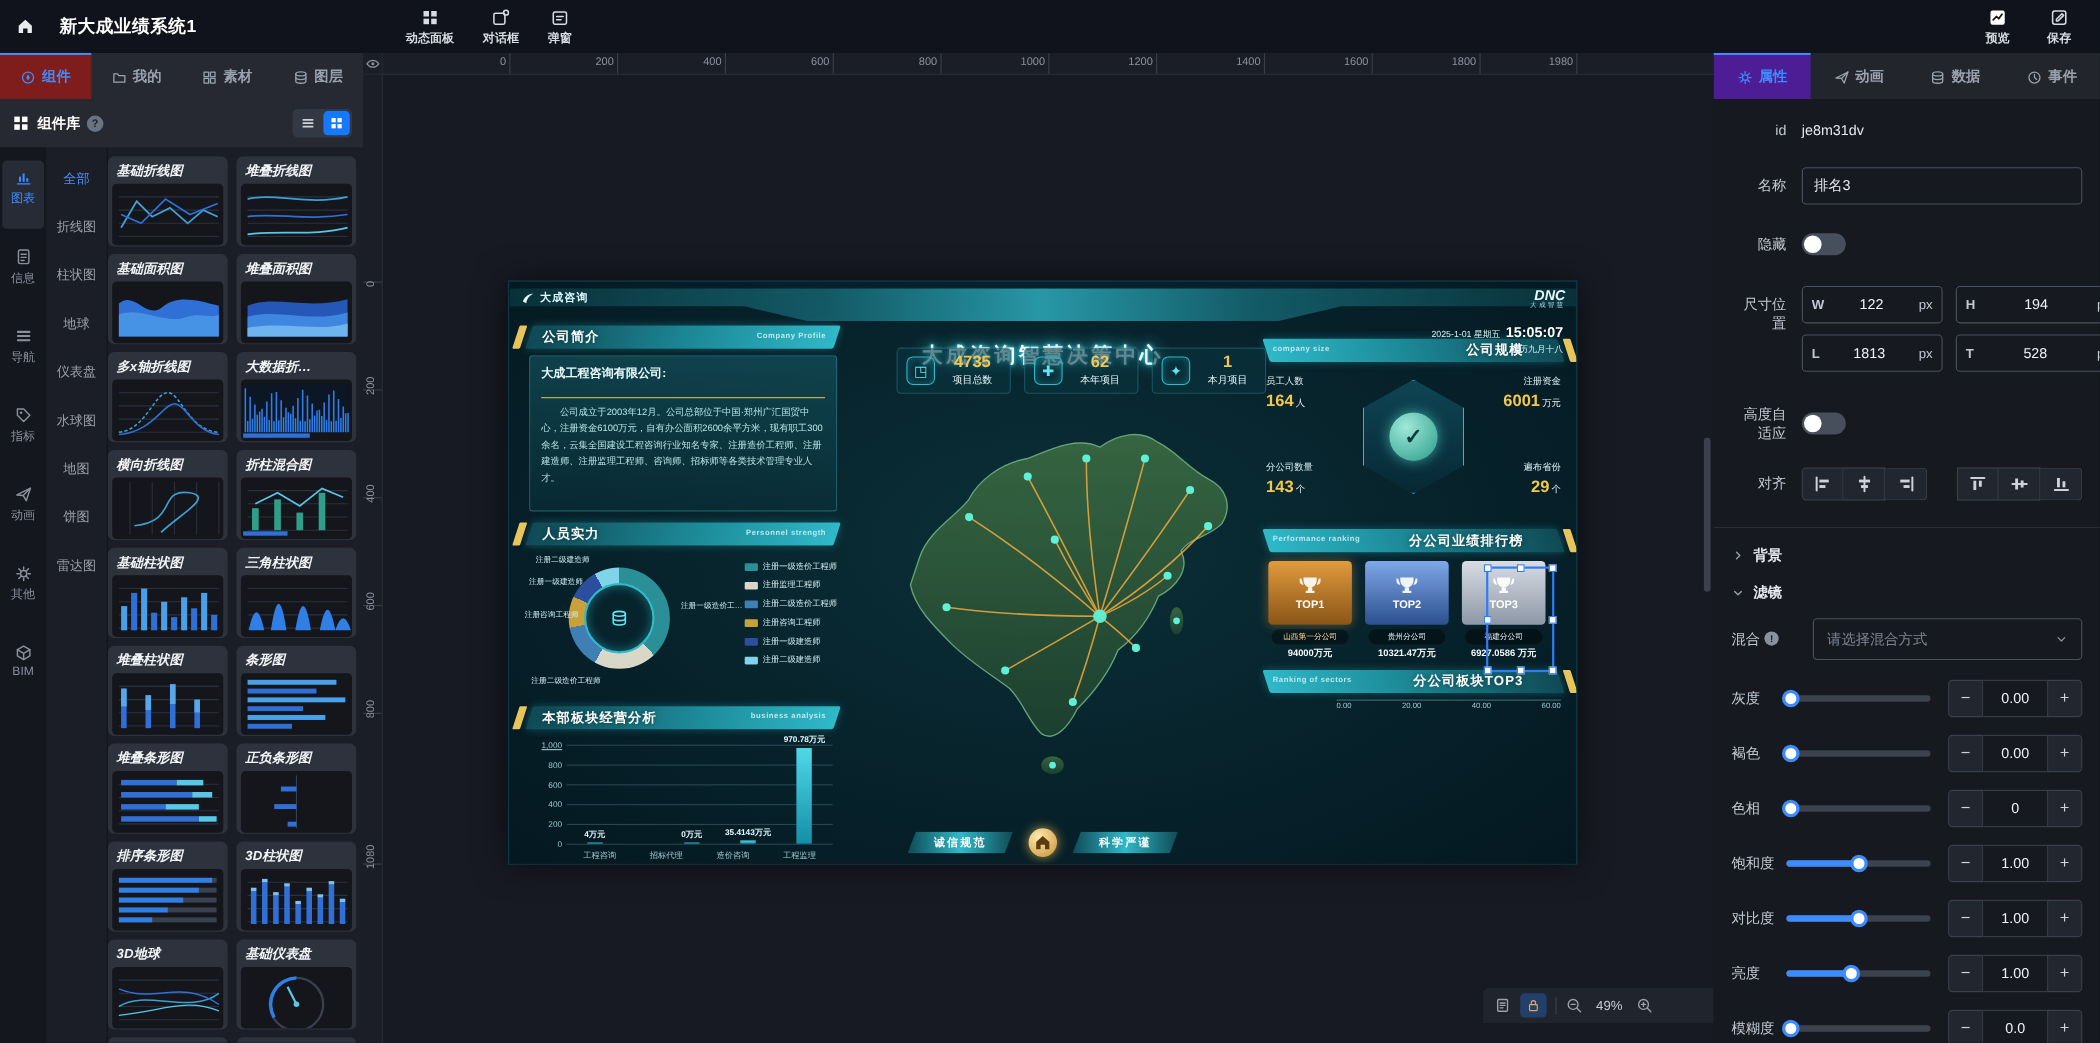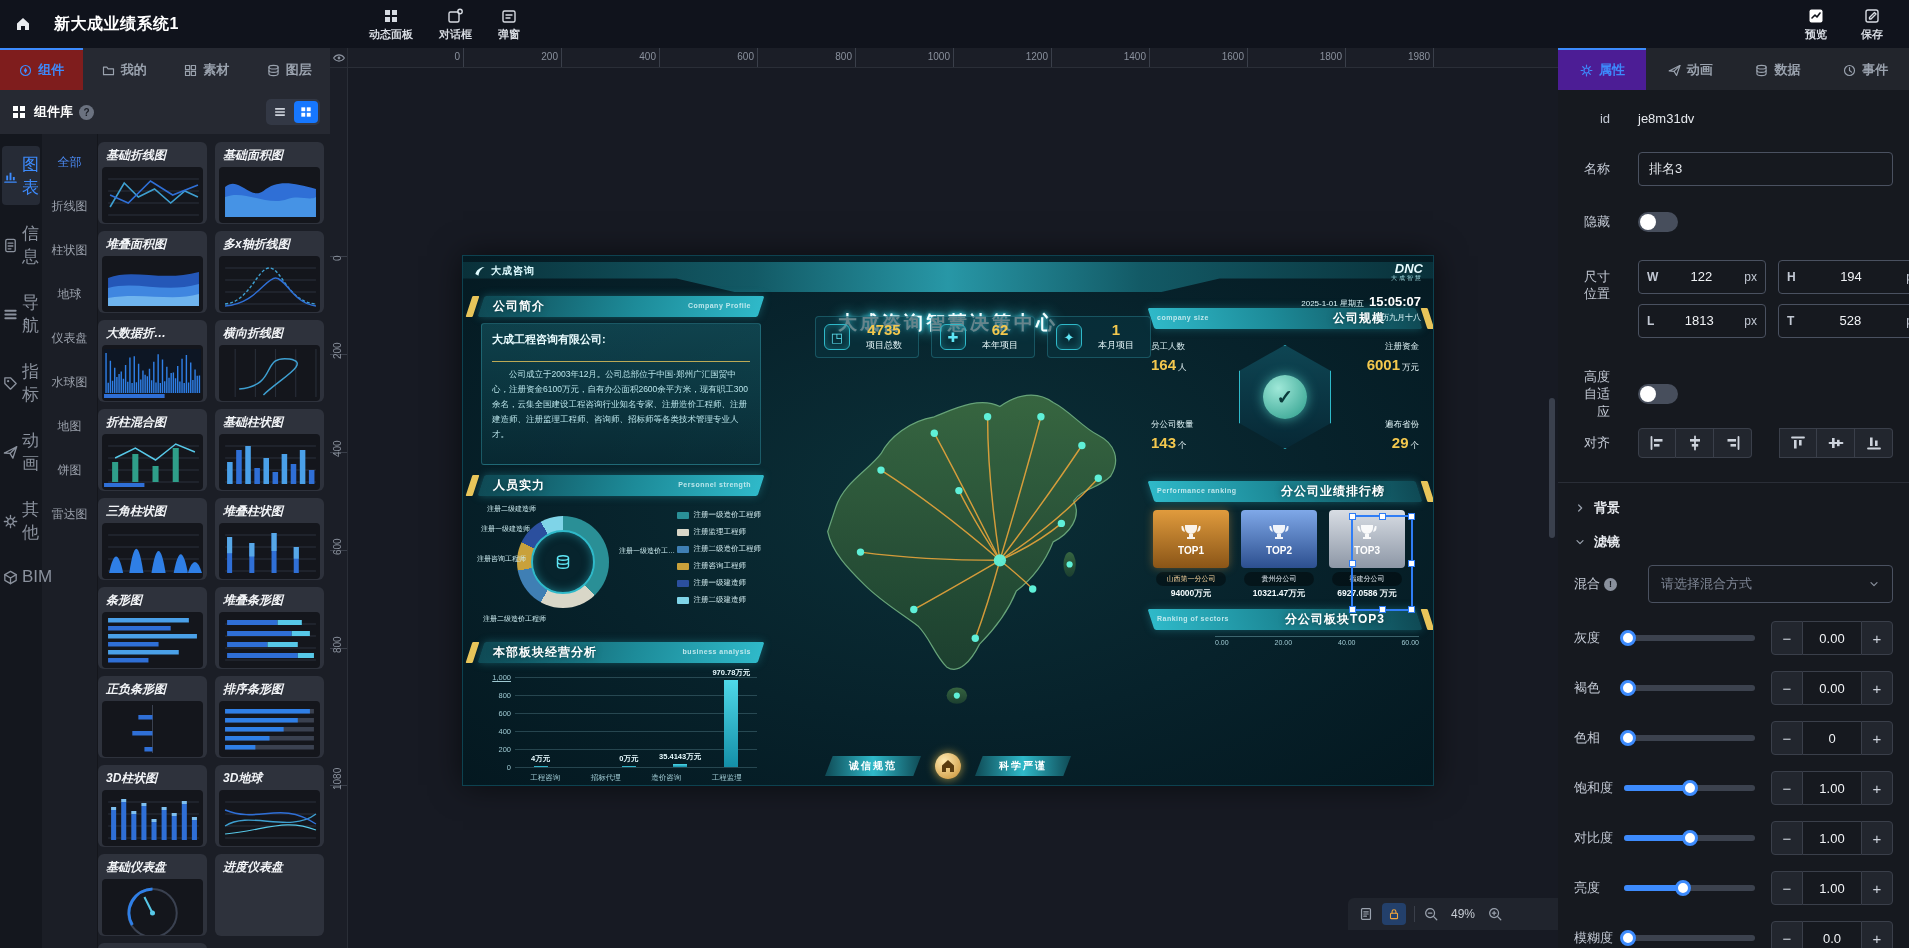--- a/index.html
+++ b/index.html
@@ -36,22 +36,22 @@
   #lib-head { height:44px; background:#262932; display:flex; align-items:center; padding:0 10px; color:#fff; }
   #lib-head .t { font-size:13px; font-weight:bold; margin-left:6px; }
   #lib-help { width:15px; height:15px; border-radius:50%; background:#6b7280; color:#1b1e26; font-size:10px;
     display:flex; align-items:center; justify-content:center; margin-left:6px; font-weight:bold; }
   #view-toggle { margin-left:auto; display:flex; background:#333845; border-radius:5px; padding:2px; gap:2px; }
   .vt-btn { width:24px; height:22px; border-radius:4px; display:flex; align-items:center; justify-content:center; color:#cfd4dd; cursor:pointer; }
   .vt-btn.active { background:#1677ff; color:#fff; }
 
   #rail { position:absolute; left:0; top:44px; width:42px; bottom:0; background:#14171e; display:flex;
     flex-direction:column; align-items:center; padding-top:12px; gap:10px; }
-  .rail-item { width:38px; padding:7px 0 6px; display:flex; flex-direction:row; align-items:center; gap:3px;
-    color:#8a919d; font-size:17px; cursor:pointer; border-radius:4px; }
+  .rail-item { width:38px; padding:7px 0 20px; display:flex; flex-direction:column; align-items:center; gap:3px;
+    color:#8a919d; font-size:11px; cursor:pointer; border-radius:4px; }
   .rail-item.active { background:#262b36; color:#3d8bfd; }
 
   #cats { position:absolute; left:42px; top:44px; width:56px; bottom:0; display:flex; flex-direction:column;
     padding-top:20px; gap:27px; align-items:center; border-right:1px solid #14161c; }
   .cat { color:#9aa0ab; font-size:12px; cursor:pointer; white-space:nowrap; }
   .cat.active { color:#4c8bf5; }
 
   #comp-grid { position:absolute; left:98px; top:52px; right:6px; bottom:0; display:grid;
     grid-template-columns:1fr 1fr; gap:7px 8px; align-content:start; overflow:hidden;font-style:italic; }
   .card { background:#2e323c; border-radius:6px; height:82px; overflow:hidden; cursor:pointer; }
@@ -188,37 +188,37 @@
   .foot-em { width:26px; height:26px; border-radius:50%; background:radial-gradient(circle at 35% 30%,#ffe9b0,#c89033);
     display:flex; align-items:center; justify-content:center; color:#5a3c10; box-shadow:0 0 10px rgba(243,200,78,.7); }
 
   #selection { position:absolute; border:2px solid #2f7df6; z-index:10; }
   .handle { position:absolute; width:7px; height:7px; background:#ffffff; border:1px solid #2f7df6; }
 
   
   #inspector { position:absolute; left:1558px; top:90px; width:351px; bottom:0; background:#16191f;
     padding:12px 16px 0; overflow:hidden; z-index:20; color:#e6e9ee; }
   .row { display:flex; align-items:center; }
-  .ilab { width:64px; text-align:right; padding-right:28px; color:#c3c9d4; font-size:13px; flex:none; line-height:1.35; }
+  .ilab { width:64px; text-align:right; padding-right:14px; color:#c3c9d4; font-size:13px; flex:none; line-height:1.35; }
   #id-row { margin-top:8px; }
   #id-val { color:#e6e9ee; font-size:13px; }
   #name-row { margin-top:24px; }
   #name-input { flex:1; height:34px; background:#16191f; border:1px solid #4a5160; border-radius:4px;
     color:#e6e9ee; font-size:13px; padding:0 10px; outline:none; min-width:0; }
   #hide-row { margin-top:26px; }
   .toggle { width:40px; height:20px; border-radius:10px; background:#474e5c; position:relative; cursor:pointer; }
   .toggle .knob { position:absolute; left:2px; top:2px; width:16px; height:16px; border-radius:50%; background:#ffffff; }
   #size-row { margin-top:28px; align-items:flex-start; }
   #size-grid { display:grid; grid-template-columns:128px 150px; gap:10px 12px; flex:none; }
   .size-box { height:34px; border:1px solid #4a5160; border-radius:4px; display:flex; align-items:center; padding:0 8px; background:#16191f; }
   .size-box .k { color:#c3c9d4; font-size:12px; font-weight:bold; }
   .size-box .v { flex:1; text-align:center; color:#f0f2f5; font-size:13px; }
   .size-box .u { color:#c3c9d4; font-size:12px; }
   #autofit-row { margin-top:30px; }
-  #align-row { margin-top:8px; }
+  #align-row { margin-top:22px; }
   .btn-group { display:flex; }
   .abtn { width:38px; height:30px; background:#22262e; border:1px solid #3a3f4a; display:flex; align-items:center; justify-content:center; color:#cdd3dc; cursor:pointer; }
   .abtn + .abtn { border-left:none; }
   .btn-group:first-of-type .abtn:first-child { border-radius:4px 0 0 4px; }
   .btn-group .abtn:last-child { border-radius:0 4px 4px 0; }
   #align-row .gap { flex:1; }
   #insp-divider { height:1px; background:#2a2e37; margin:24px -16px 0; }
   .sec-head { display:flex; align-items:center; gap:8px; margin-top:16px; color:#e6e9ee; font-size:13px; font-weight:bold; cursor:pointer; }
   .sec-head .chev { color:#9aa2ae; display:flex; }
   #blend-row { margin-top:14px; }
@@ -455,20 +455,31 @@
     </div>
   <div id="comp-grid">
       <div class="card">
         <div class="ct">基础折线图</div>
         <div class="th"><svg viewBox="0 0 100 56" preserveAspectRatio="none">
             <g stroke="#2a303c" stroke-width="1">
               <path d="M6 12H96M6 24H96M6 36H96M6 48H96"></path>
             </g>
             <polyline points="8,40 22,16 36,30 52,22 68,36 82,24 95,30" fill="none" stroke="#3e9fd0" stroke-width="1.6"></polyline>
             <polyline points="8,28 26,36 48,14 70,28 95,18" fill="none" stroke="#2f6fd6" stroke-width="1.6"></polyline>
+          </svg></div>
+      </div>
+      <div class="card">
+        <div class="ct">堆叠折线图</div>
+        <div class="th"><svg viewBox="0 0 100 56" preserveAspectRatio="none">
+            <g stroke="#2a303c" stroke-width="1">
+              <path d="M6 12H96M6 24H96M6 36H96M6 48H96"></path>
+            </g>
+            <path d="M6 14 C30 8 60 20 96 12" fill="none" stroke="#3e9fd0" stroke-width="1.6"></path>
+            <path d="M6 30 C30 26 60 34 96 28" fill="none" stroke="#2f6fd6" stroke-width="1.6"></path>
+            <path d="M6 46 C36 42 66 48 96 40" fill="none" stroke="#57c8e8" stroke-width="1.6"></path>
           </svg></div>
       </div>
       <div class="card">
         <div class="ct">基础面积图</div>
         <div class="th"><svg viewBox="0 0 100 56" preserveAspectRatio="none">
             <path d="M6 50 6 20 C20 8 30 34 44 24 C58 12 74 16 96 22 L96 50 Z" fill="#2f6fd6"></path>
             <path d="M6 50 6 30 C26 22 48 40 68 32 C80 28 90 34 96 30 L96 50 Z" fill="#4a9ae8" opacity=".85"></path>
           </svg></div>
       </div>
       <div class="card">

